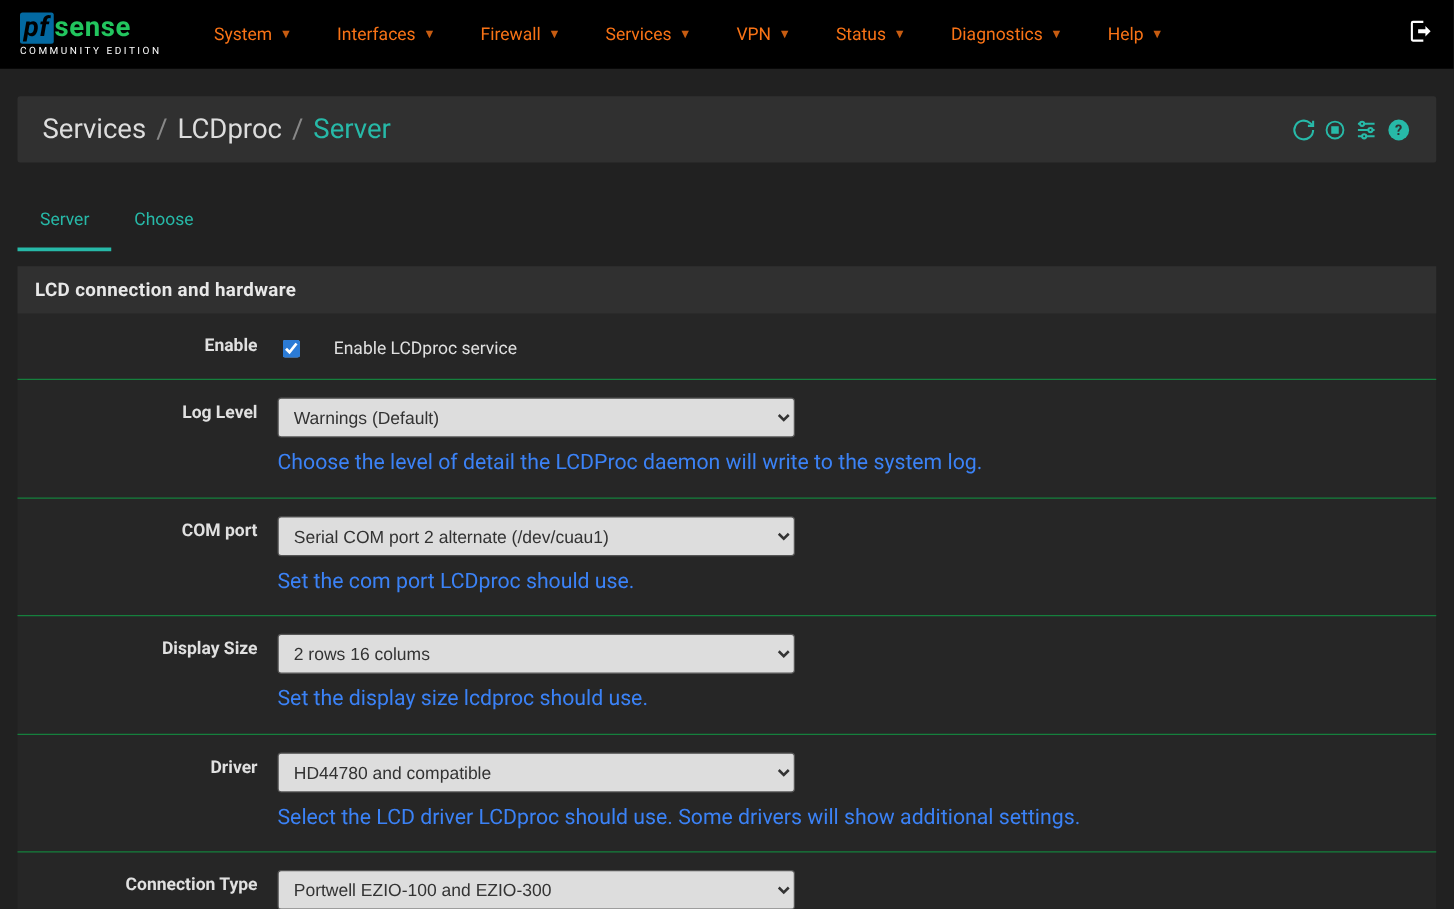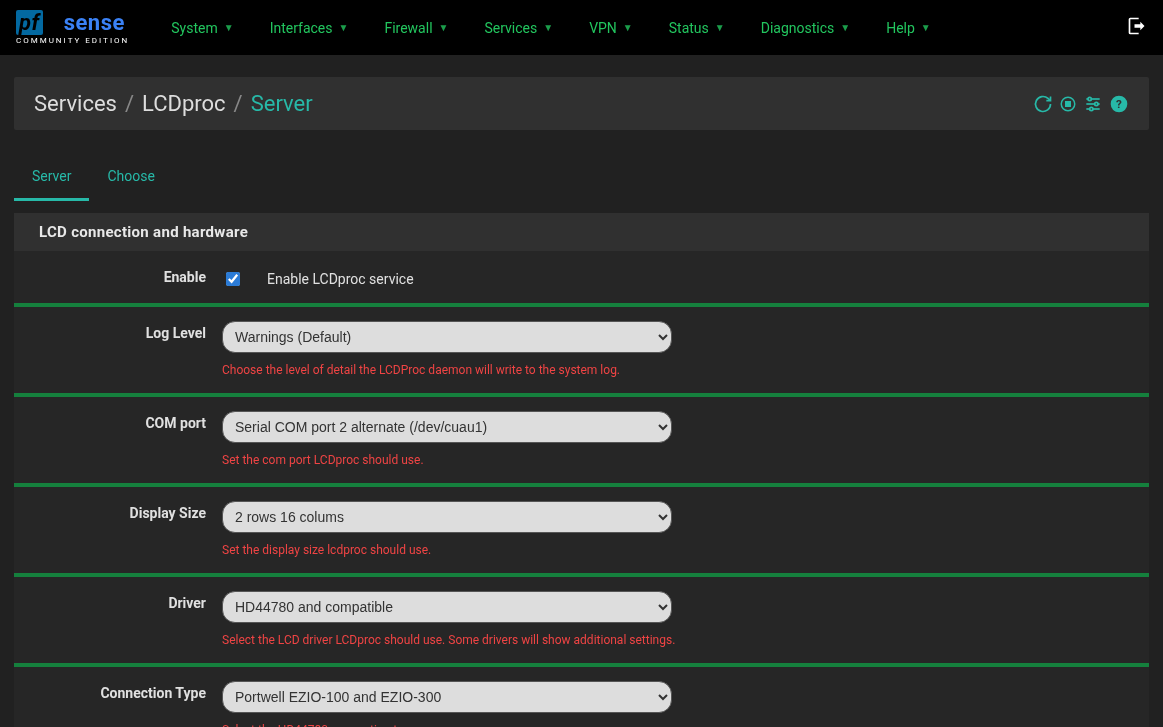--- a/index.html
+++ b/index.html
@@ -1,47 +1,47 @@
 <!DOCTYPE html>
 <html><head>
 <meta charset="utf-8">
 <style>
   html,body{margin:0;padding:0;background:#212121;color:#e0e0e0;font-family:-apple-system,BlinkMacSystemFont,"Segoe UI",Roboto,sans-serif;font-size:14px;}
   body{width:1163px;height:727px;overflow:hidden;}
   .topnav{background:#000;height:55px;display:flex;align-items:center;padding:0 16px;}
   .logo{display:flex;flex-direction:column;margin-right:24px;}
   .logo-main{display:flex;align-items:center;font-size:22px;font-weight:700;letter-spacing:.5px;}
   .logo-pf{background:#0369a1;color:#000;padding:0 3px;border-radius:2px;font-style:italic;margin-right:1px;}
-  .logo-sense{color:#3b82f6;margin-left:20px;}
+  .logo-sense{color:#22c55e;}
   .logo-sub{font-size:8px;letter-spacing:2px;color:#fff;margin-top:1px;}
   .nav-menu{display:flex;align-items:center;}
-  .nav-item{color:#22c55e;font-size:14px;padding:0 18px;cursor:pointer;display:flex;align-items:center;}
+  .nav-item{color:#f97316;font-size:14px;padding:0 18px;cursor:pointer;display:flex;align-items:center;}
   .nav-item .caret{margin-left:6px;font-size:10px;opacity:.8;}
   .nav-spacer{flex:1;}
   .logout-icon{color:#fff;cursor:pointer;font-size:18px;}
   .page{padding:22px 14px 0 14px;}
   .header-bar{background:#303030;border-radius:2px;padding:14px 20px;display:flex;align-items:center;}
   .breadcrumb{font-size:22px;display:flex;align-items:center;}
   .breadcrumb .sep{color:#888;margin:0 8px;}
   .breadcrumb .bc{color:#ddd;}
   .breadcrumb .bc-active{color:#27b9a8;}
   .header-actions{margin-left:auto;display:flex;align-items:center;gap:6px;color:#27b9a8;}
   .header-actions span{cursor:pointer;}
   .header-actions svg{display:block;}
   .tabs{margin-top:24px;display:flex;border-bottom:none;}
   .tab{padding:14px 18px;cursor:pointer;color:#27b9a8;font-size:14px;}
   .tab.active{border-bottom:3px solid #27b9a8;}
   .panel{margin-top:12px;}
-  .panel-heading{background:#303030;color:#e8e8e8;font-weight:700;padding:10px 25px;font-size:15px;letter-spacing:.3px;}
+  .panel-heading{background:#303030;color:#e8e8e8;font-weight:700;padding:10px 14px;font-size:15px;letter-spacing:.3px;}
   .panel-body{background:#262626;}
-  .form-row{display:flex;align-items:flex-start;padding:14px 12px;border-bottom:4px solid #15803d;}
+  .form-row{display:flex;align-items:flex-start;padding:14px 12px;border-bottom:1px solid #15803d;}
   .form-label{width:180px;text-align:right;font-weight:700;color:#e0e0e0;font-size:14px;padding-top:4px;padding-right:16px;}
   .form-control{flex:1;max-width:750px;}
-  .form-control select{width:450px;background:#ddd;color:#333;border:1px solid #555;border-radius:13px;padding:6px 8px;font-size:14px;}
-  .help-block{color:#ef4444;font-size:12px;margin-top:8px;line-height:1.5;}
+  .form-control select{width:414px;background:#ddd;color:#333;border:1px solid #555;border-radius:3px;padding:6px 8px;font-size:14px;}
+  .help-block{color:#3b82f6;font-size:17px;margin-top:8px;line-height:1.5;}
   .checkbox-wrap{display:flex;align-items:center;gap:24px;padding-top:4px;}
   .checkbox-wrap input{accent-color:#2b7bd6;width:14px;height:14px;}
 </style>
 </head>
 <body>
 
 <div class="topnav">
   <div class="logo">
     <div class="logo-main">
       <span class="logo-pf">pf</span>

